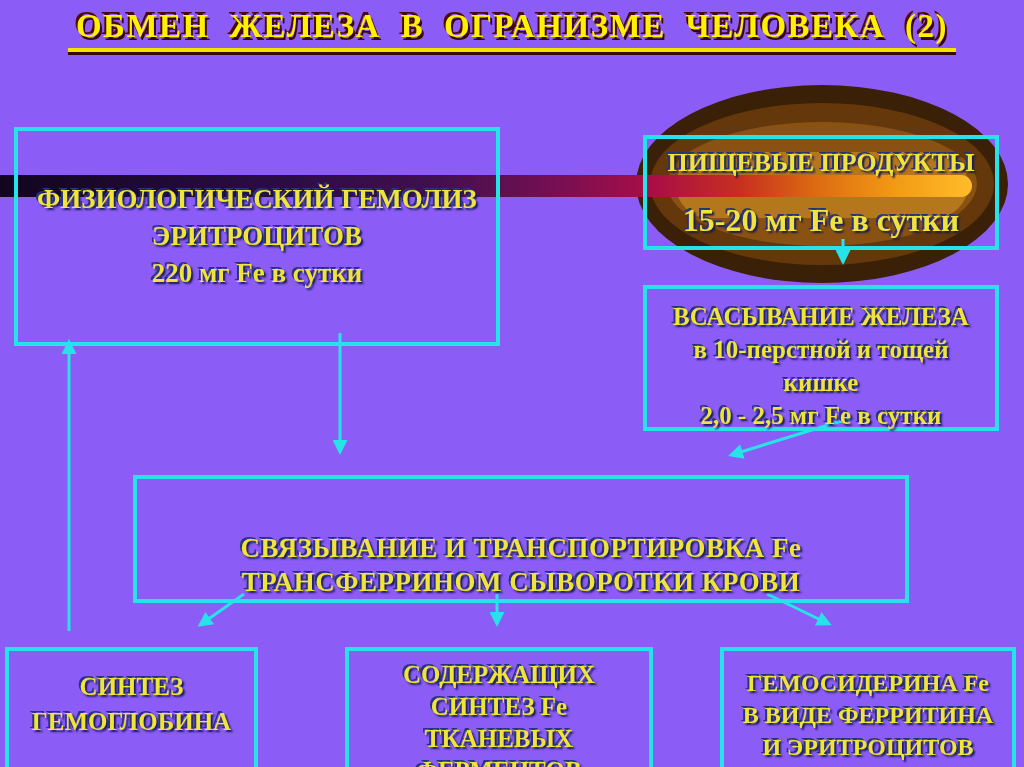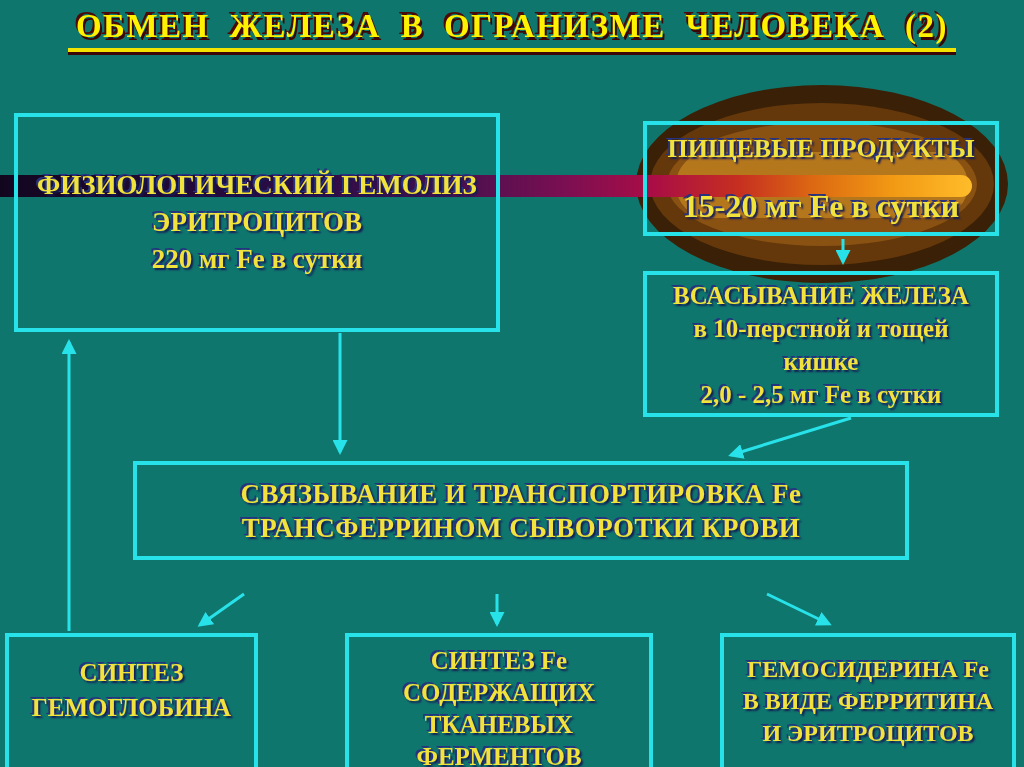--- a/index.html
+++ b/index.html
@@ -1,17 +1,17 @@
 <!DOCTYPE html>
 <html><head>
 <meta charset="utf-8">
 <style>
   html,body { margin:0; padding:0; background:#000; }
   .slide {
-    position:relative; width:1024px; height:767px; background:#0f766e;
+    position:relative; width:1024px; height:767px; background:#8b5cf6;
     overflow:hidden; font-family:"Liberation Serif","DejaVu Serif",serif;
   }
   
   .title-wrap { position:absolute; top:8px; left:0; width:100%; text-align:center; z-index:4; }
   .title {
     display:inline-block; white-space:nowrap;
     font-size:33px; font-weight:bold; color:#fff200;
     letter-spacing:1.5px; word-spacing:10px;
     padding:0 8px 3px; border-bottom:4px solid #f2e400;
     text-shadow:-2px -3px 0 #4c0909, 2px 3px 0 #3a0606;
@@ -33,26 +33,27 @@
   
   svg.arrows { position:absolute; left:0; top:0; z-index:2; }
   svg.arrows line { stroke:#28e2ea; stroke-width:3; }
   
   .box {
     position:absolute; z-index:3; box-sizing:border-box;
     border:4px solid #28e2ea; background:transparent;
     display:flex; flex-direction:column; align-items:center; text-align:center;
     color:#f2e23c; font-weight:bold;
     text-shadow:-2px -2px 0 #27337f, 2px 2px 2px #141c55;
+    margin-top:14px;
   }
   #box-hemolysis  { left:14px;   top:113px; width:486px; height:219px; justify-content:center; font-size:27px; line-height:37px; }
   #box-food       { left:643px; top:121px; width:356px; height:115px; justify-content:space-between; padding:9px 0 7px; font-size:26px; }
   #box-food .value{ font-size:32px; }
-  #box-absorption { left:643px; top:271px; width:356px; height:146px; justify-content:flex-start; padding-top:4px; font-size:25px; line-height:33px; }
-  #box-transport  { left:133px; top:461px; width:776px; height:99px; justify-content:center; font-size:27px; line-height:34px; letter-spacing:0.5px; }
+  #box-absorption { left:643px; top:271px; width:356px; height:146px; justify-content:flex-start; padding-top:11px; font-size:25px; line-height:33px; }
+  #box-transport  { left:133px; top:461px; width:776px; height:128px; justify-content:flex-end; font-size:27px; line-height:34px; letter-spacing:0.5px; }
   #box-hemoglobin { left:5px;   top:633px; width:253px; height:160px; justify-content:flex-start; padding-top:18px; font-size:25px; line-height:35px; }
   #box-enzymes    { left:345px; top:633px; width:308px; height:160px; justify-content:flex-start; padding-top:8px;  font-size:25px; line-height:32px; }
   #box-depot      { left:720px; top:633px; width:296px; height:160px; justify-content:flex-start; padding-top:16px; font-size:24px; line-height:32px; }
 </style>
 </head>
 <body>
 
 <div class="slide">
 
   <div class="title-wrap">
@@ -102,22 +103,22 @@
     <div>СВЯЗЫВАНИЕ И ТРАНСПОРТИРОВКА Fe</div>
     <div>ТРАНСФЕРРИНОМ СЫВОРОТКИ КРОВИ</div>
   </div>
 
   <div class="box" id="box-hemoglobin">
     <div>СИНТЕЗ</div>
     <div>ГЕМОГЛОБИНА</div>
   </div>
 
   <div class="box" id="box-enzymes">
+    <div>СОДЕРЖАЩИХ</div>
     <div>СИНТЕЗ Fe</div>
-    <div>СОДЕРЖАЩИХ</div>
     <div>ТКАНЕВЫХ</div>
     <div>ФЕРМЕНТОВ</div>
   </div>
 
   <div class="box" id="box-depot">
     <div>ГЕМОСИДЕРИНА Fe</div>
     <div>В ВИДЕ ФЕРРИТИНА</div>
     <div>И ЭРИТРОЦИТОВ</div>
   </div>
 

